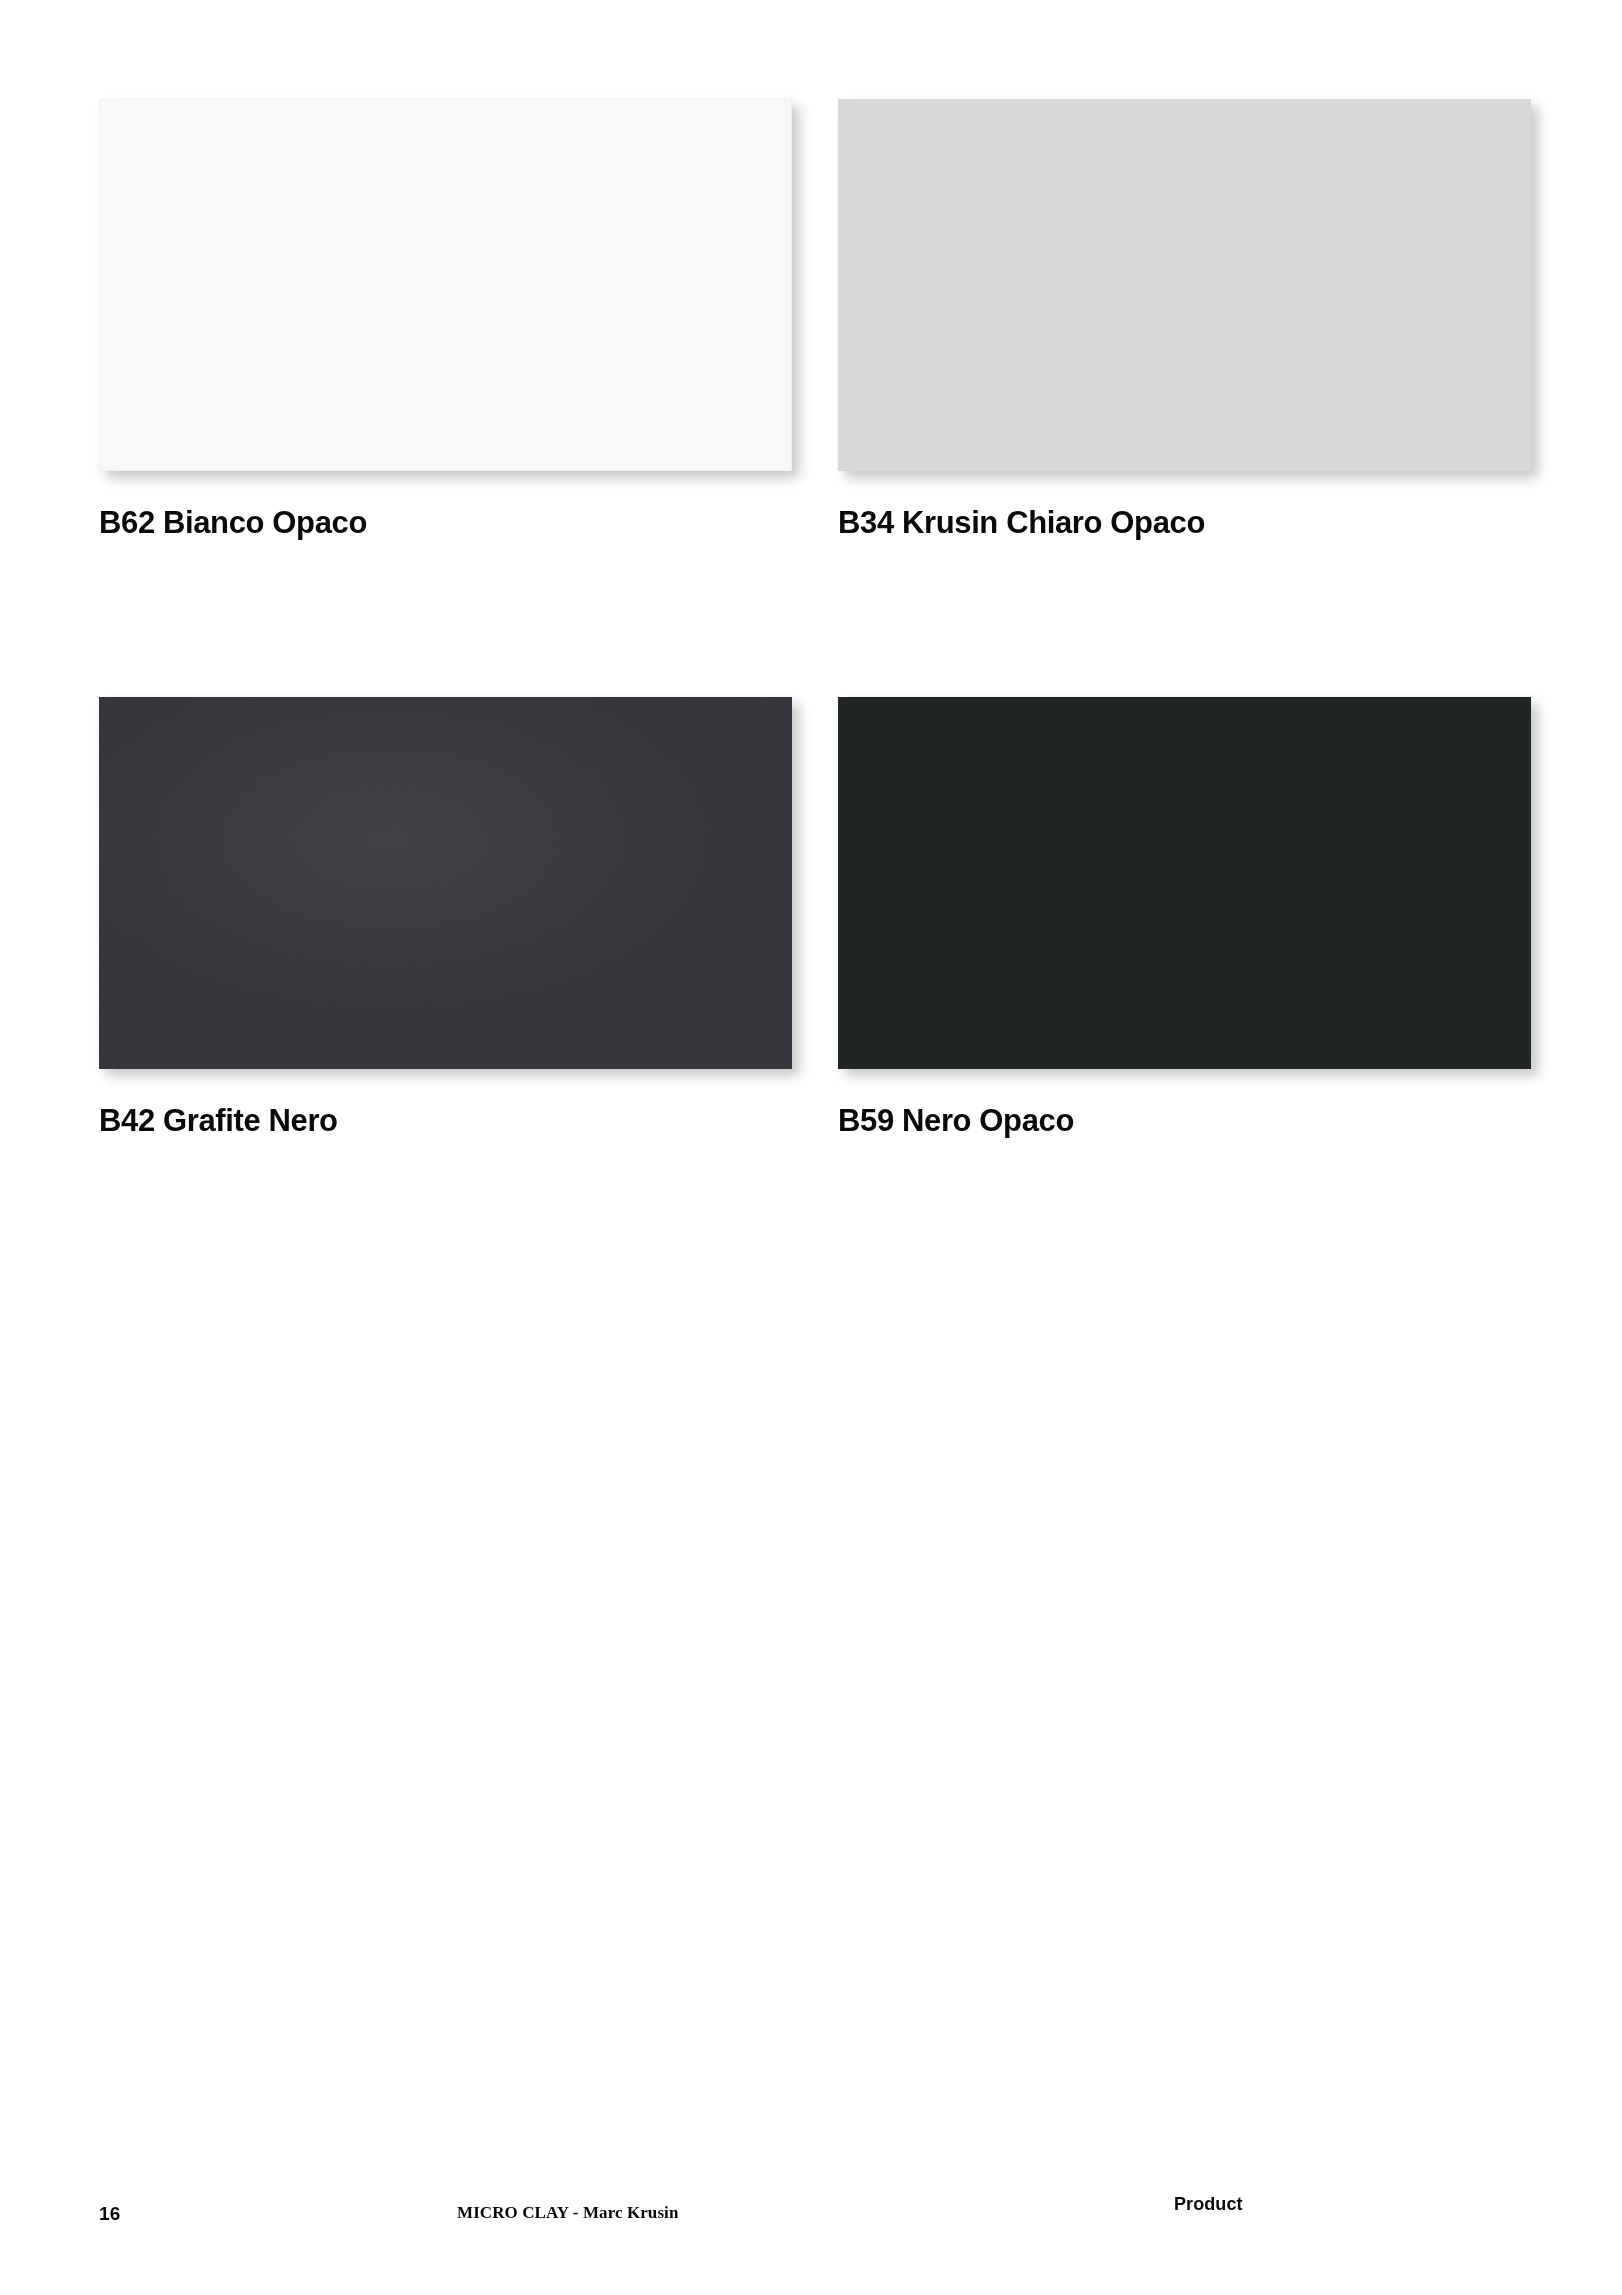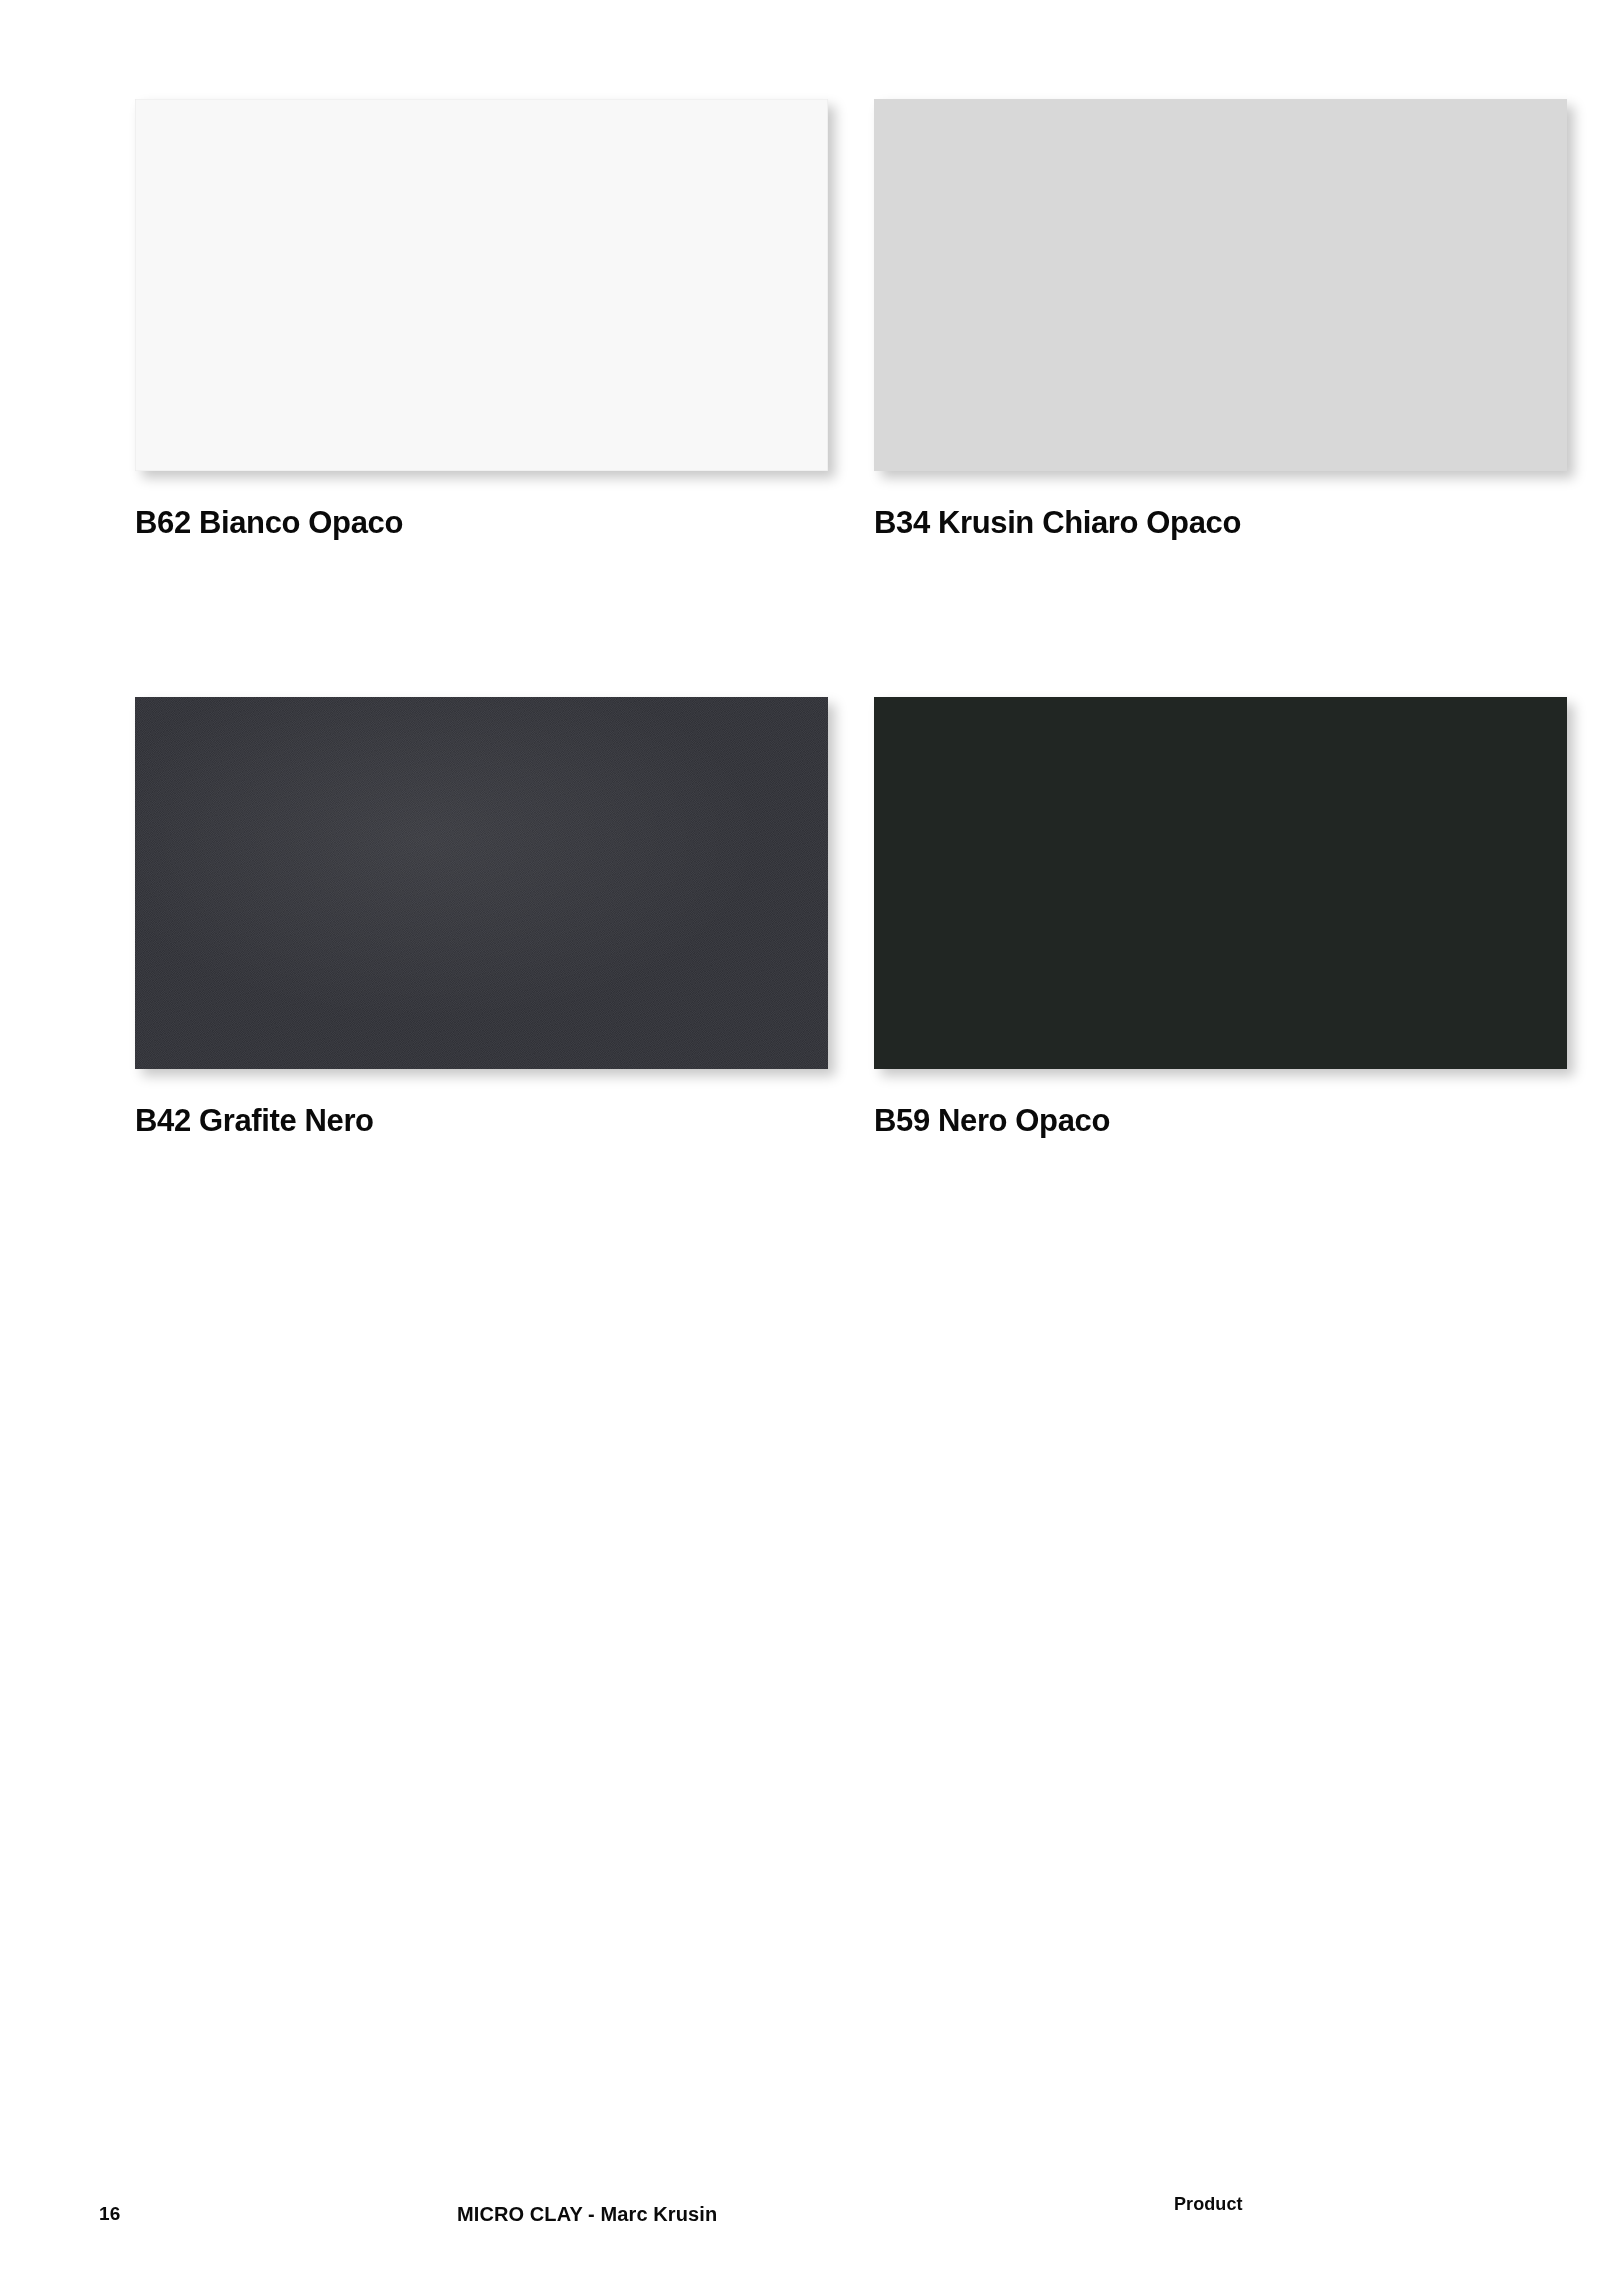--- a/index.html
+++ b/index.html
@@ -31,21 +31,20 @@
     top: 99px;
     width: 1410px;
     display: grid;
     grid-template-columns: 715px 715px;
     column-gap: 24px;
     row-gap: 157px;
   }
 
   .swatch-cell {
     width: 693px;
-    margin-left: 36px;
   }
 
   .swatch-chip {
     width: 693px;
     height: 372px;
     box-shadow: 6.5px 6.5px 11.7px rgba(0,0,0,0.22);
     position: relative;
   }
 
   .swatch-chip.textured::after {
@@ -91,25 +90,26 @@
     font-weight: 700;
     color: #0a0a0a;
     letter-spacing: 0.01em;
     text-align: right;
   }
 
   .footer-center {
     position: absolute;
     left: 457px;
     top: 57px;
-    font-size: 20px;
+    font-size: 17px;
     font-weight: 700;
     color: #0a0a0a;
     letter-spacing: 0.005em;
     white-space: nowrap;
+    font-family: Liberation Serif, serif;
   }
 
   .footer-section {
     position: absolute;
     left: 1174px;
     top: 48px;
     font-size: 18px;
     font-weight: 700;
     color: #0a0a0a;
     letter-spacing: 0.005em;

